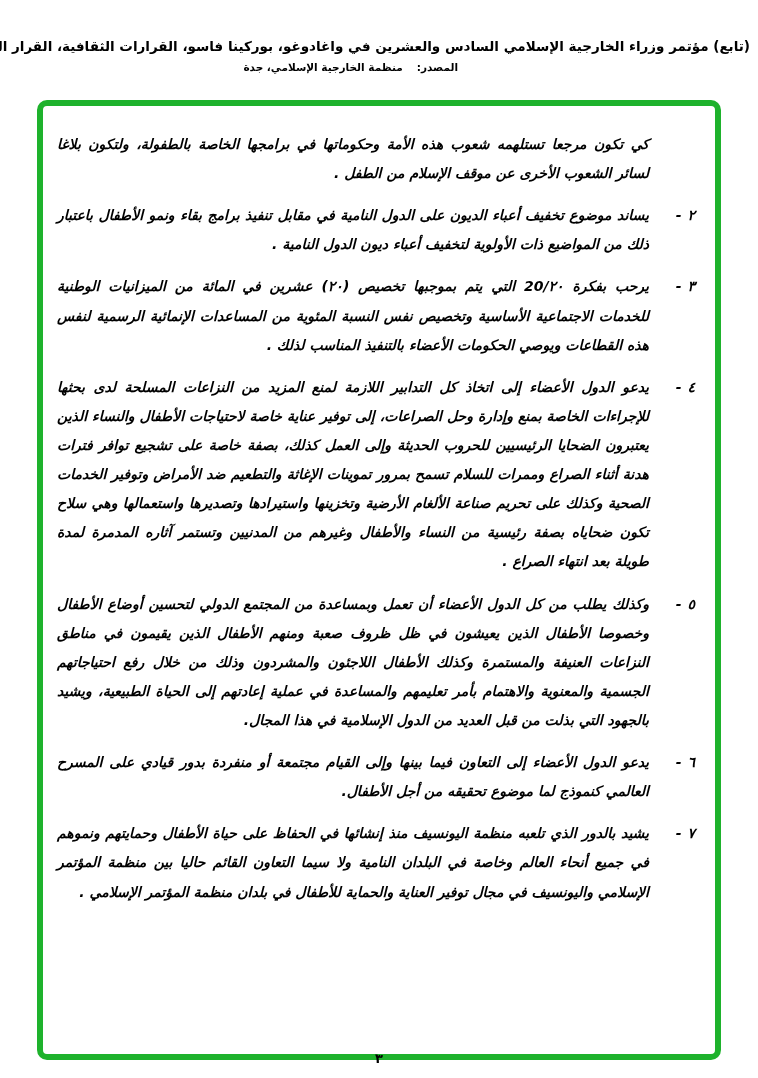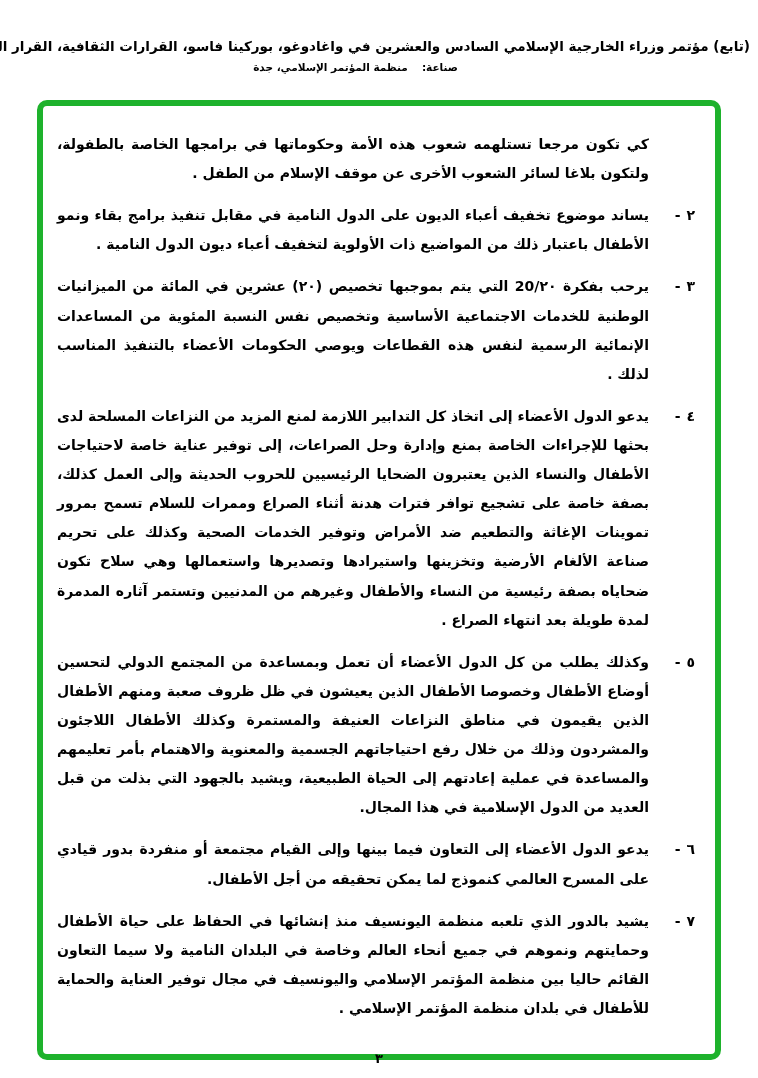--- a/index.html
+++ b/index.html
@@ -38,20 +38,21 @@
     position: absolute;
     top: 100px;
     right: 37px;
     width: 684px;
     height: 960px;
     box-sizing: border-box;
     border: 6px solid #1eb22c;
     border-radius: 10px;
     padding: 24px 20px 14px 14px;
     overflow: hidden;
+    font-style: italic;
   }
   .block {
     display: flex;
     direction: rtl;
     margin-bottom: 13px;
     font-size: 14px;
     font-weight: 700;
     line-height: 2.08;
   }
   .num-col {
@@ -80,22 +81,22 @@
   }
 </style>
 </head>
 <body>
 
 <div class="page">
 
   <div class="header-line">(تابع) مؤتمر وزراء الخارجية الإسلامي السادس والعشرين في واغادوغو، بوركينا فاسو، القرارات الثقافية، القرار الرقم ٢٦/١٦-ث</div>
 
   <div class="source-line">
-    <span>صناعة:</span>
-    <span>منظمة المؤتمر الإسلامي، جدة</span>
+    <span>المصدر:</span>
+    <span>منظمة الخارجية الإسلامي، جدة</span>
   </div>
 
   <div class="green-box">
 
     <div class="block continuation">
       <span class="num-col"></span>
       <p class="txt-col">كي تكون مرجعا تستلهمه شعوب هذه الأمة وحكوماتها في برامجها الخاصة بالطفولة، ولتكون بلاغا لسائر الشعوب الأخرى عن موقف الإسلام من الطفل .</p>
     </div>
 
     <div class="block">
@@ -128,21 +129,21 @@
         <span>-</span>
       </span>
       <p class="txt-col">وكذلك يطلب من كل الدول الأعضاء أن تعمل وبمساعدة من المجتمع الدولي لتحسين أوضاع الأطفال وخصوصا الأطفال الذين يعيشون في ظل ظروف صعبة ومنهم الأطفال الذين يقيمون في مناطق النزاعات العنيفة والمستمرة وكذلك الأطفال اللاجئون والمشردون وذلك من خلال رفع احتياجاتهم الجسمية والمعنوية والاهتمام بأمر تعليمهم والمساعدة في عملية إعادتهم إلى الحياة الطبيعية، ويشيد  بالجهود التي بذلت من قبل العديد من الدول الإسلامية في هذا المجال.</p>
     </div>
 
     <div class="block">
       <span class="num-col">
         <span>٦</span>
         <span>-</span>
       </span>
-      <p class="txt-col">يدعو الدول الأعضاء إلى التعاون فيما بينها وإلى القيام مجتمعة أو منفردة بدور قيادي على المسرح العالمي كنموذج لما يمكن تحقيقه من أجل الأطفال.</p>
+      <p class="txt-col">يدعو الدول الأعضاء إلى التعاون فيما بينها وإلى القيام مجتمعة أو منفردة بدور قيادي على المسرح العالمي كنموذج لما موضوع تحقيقه من أجل الأطفال.</p>
     </div>
 
     <div class="block">
       <span class="num-col">
         <span>٧</span>
         <span>-</span>
       </span>
       <p class="txt-col">يشيد بالدور الذي تلعبه منظمة اليونسيف منذ إنشائها في الحفاظ على حياة الأطفال وحمايتهم ونموهم في جميع أنحاء العالم وخاصة في البلدان النامية ولا سيما التعاون القائم حاليا بين منظمة المؤتمر الإسلامي واليونسيف في مجال توفير العناية والحماية للأطفال في بلدان منظمة المؤتمر الإسلامي .</p>
     </div>
 

